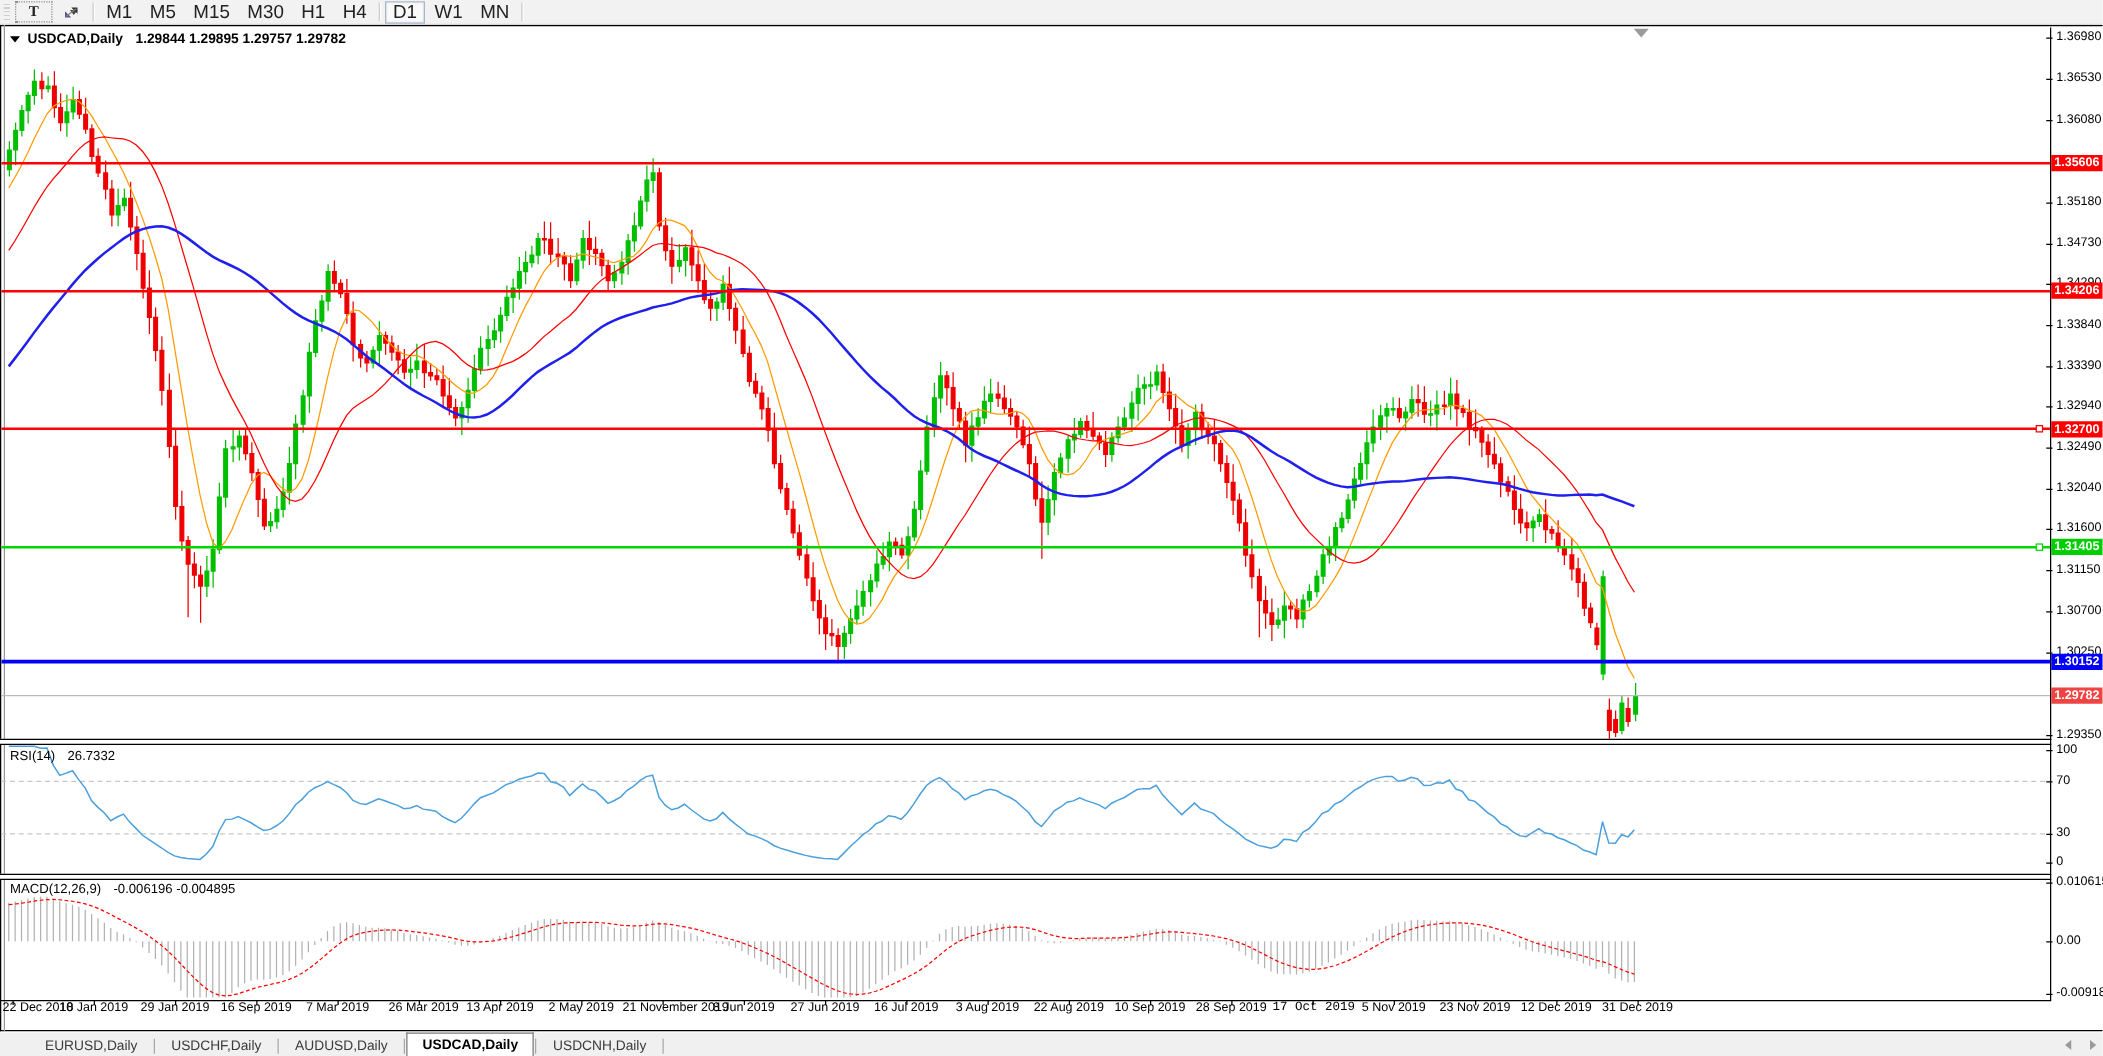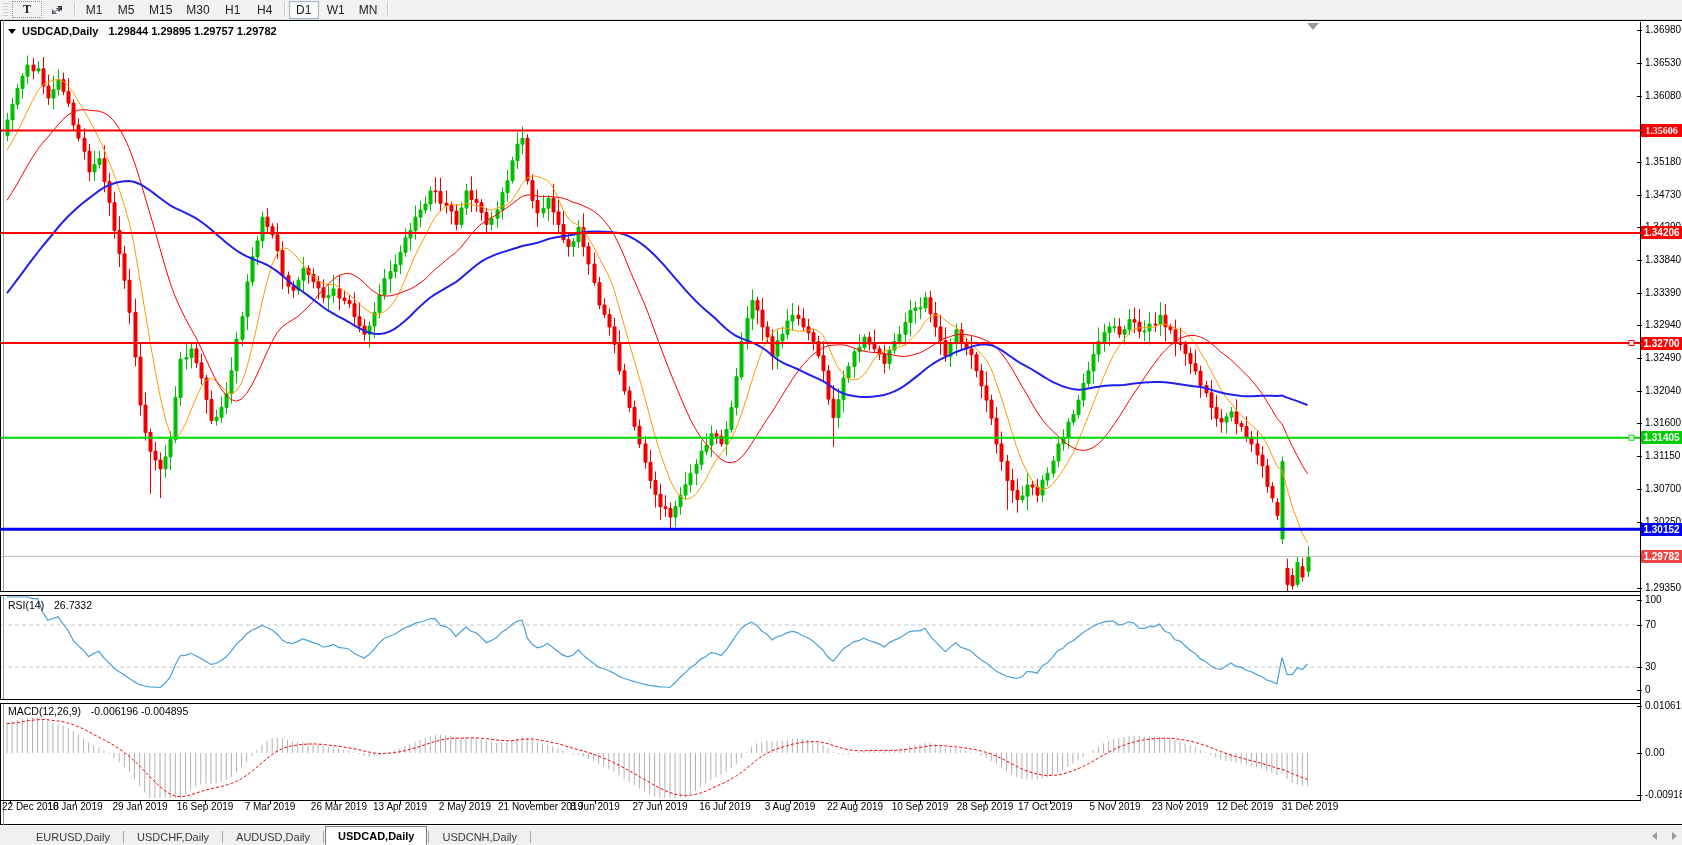--- a/index.html
+++ b/index.html
@@ -3,21 +3,21 @@
 <meta charset="utf-8">
 <style>
   html,body{margin:0;padding:0;width:1682px;height:845px;overflow:hidden;background:#ffffff;
     font-family:"Liberation Sans","DejaVu Sans",sans-serif;}
   #stage{position:absolute;top:0;left:0;width:1682px;height:845px;background:#fff;}
   
   #toolbar{position:absolute;top:0;left:0;width:1682px;height:19px;background:#f2f2f2;
     border-bottom:1px solid #d9d9d9;display:flex;align-items:center;}
   .grip{width:5px;height:14px;margin:0 2px 0 3px;
     background:repeating-linear-gradient(#cfcfcf 0 1px,transparent 1px 3px);}
-  .tbtn{height:16px;min-width:18px;padding:0 5px;margin:0 1px;font-size:12px;color:#222;
+  .tbtn{height:16px;min-width:18px;padding:0 5px;margin:0 1px;font-size:15px;color:#222;
     display:flex;align-items:center;justify-content:center;border:1px solid transparent;cursor:default;}
   .tbtn.active{background:#fafafa;border:1px solid #a8b6c8;box-shadow:inset 0 0 2px #d6e2f0;}
   .tsep{width:1px;height:15px;background:#cccccc;margin:0 3px;box-shadow:1px 0 0 #ffffff;}
   #ttool{width:18px;height:15px;border:1px dotted #909090;font-family:"Liberation Serif",serif;
     font-weight:bold;font-size:12px;display:flex;align-items:center;justify-content:center;margin-left:2px;}
   #objicon{display:flex;align-items:center;height:16px;padding:0 3px;}
   .caret{width:0;height:0;border-left:3px solid transparent;border-right:3px solid transparent;
     border-top:4px solid #404040;margin-left:3px;}
   
   #chartwin{position:absolute;top:20px;left:0;width:1682px;height:805px;background:#fff;
@@ -170,21 +170,21 @@
       <div class="tickdash" style="top: 423px;"></div>
       <div class="tick" style="top: 417px;">1.31600</div>
       <div class="tickdash" style="top: 456px;"></div>
       <div class="tick" style="top: 450px;">1.31150</div>
       <div class="tickdash" style="top: 489px;"></div>
       <div class="tick" style="top: 483px;">1.30700</div>
       <div class="tickdash" style="top: 522px;"></div>
       <div class="tick" style="top: 516px;">1.30250</div>
       <div class="tickdash" style="top: 588px;"></div>
       <div class="tick" style="top: 582px;">1.29350</div>
-      <div class="badge" style="top: 124px; background: rgb(255, 0, 0); font-family: Liberation Serif, serif;">1.35606</div>
+      <div class="badge" style="top: 124px; background: rgb(255, 0, 0);">1.35606</div>
       <div class="badge" style="top: 226px; background: rgb(255, 0, 0);">1.34206</div>
       <div class="badge" style="top: 337px; background: rgb(255, 0, 0);">1.32700</div>
       <div class="badge" style="top: 431px; background: rgb(0, 206, 0);">1.31405</div>
       <div class="badge" style="top: 523px; background: rgb(0, 0, 255);">1.30152</div>
       <div class="badge" style="top: 550px; background: #ef4444;">1.29782</div>
       <div class="tickdash" style="top: 600px;"></div>
       <div class="tick" style="top: 594px;">100</div>
       <div class="tickdash" style="top: 625px;"></div>
       <div class="tick" style="top: 619px;">70</div>
       <div class="tickdash" style="top: 667px;"></div>
@@ -225,21 +225,21 @@
       <div class="datelbl" style="left: 693px; width: 64px; text-align: center;">16 Jul 2019</div>
       <div class="datedash" style="left: 790px;"></div>
       <div class="datelbl" style="left: 758px; width: 64px; text-align: center;">3 Aug 2019</div>
       <div class="datedash" style="left: 855px;"></div>
       <div class="datelbl" style="left: 823px; width: 64px; text-align: center;">22 Aug 2019</div>
       <div class="datedash" style="left: 920px;"></div>
       <div class="datelbl" style="left: 888px; width: 64px; text-align: center;">10 Sep 2019</div>
       <div class="datedash" style="left: 985px;"></div>
       <div class="datelbl" style="left: 953px; width: 64px; text-align: center;">28 Sep 2019</div>
       <div class="datedash" style="left: 1050px;"></div>
-      <div class="datelbl" style="left: 1018px; width: 64px; text-align: left;">17 Oct 2019</div>
+      <div class="datelbl" style="left: 1018px; width: 64px; text-align: right; font-family: Liberation Mono, monospace;">17 Oct 2019</div>
       <div class="datedash" style="left: 1115px;"></div>
       <div class="datelbl" style="left: 1083px; width: 64px; text-align: center;">5 Nov 2019</div>
       <div class="datedash" style="left: 1180px;"></div>
       <div class="datelbl" style="left: 1148px; width: 64px; text-align: center;">23 Nov 2019</div>
       <div class="datedash" style="left: 1245px;"></div>
       <div class="datelbl" style="left: 1213px; width: 64px; text-align: center;">12 Dec 2019</div>
       <div class="datedash" style="left: 1310px;"></div>
       <div class="datelbl" style="left: 1278px; width: 64px; text-align: center;">31 Dec 2019</div>
     </div>
 

